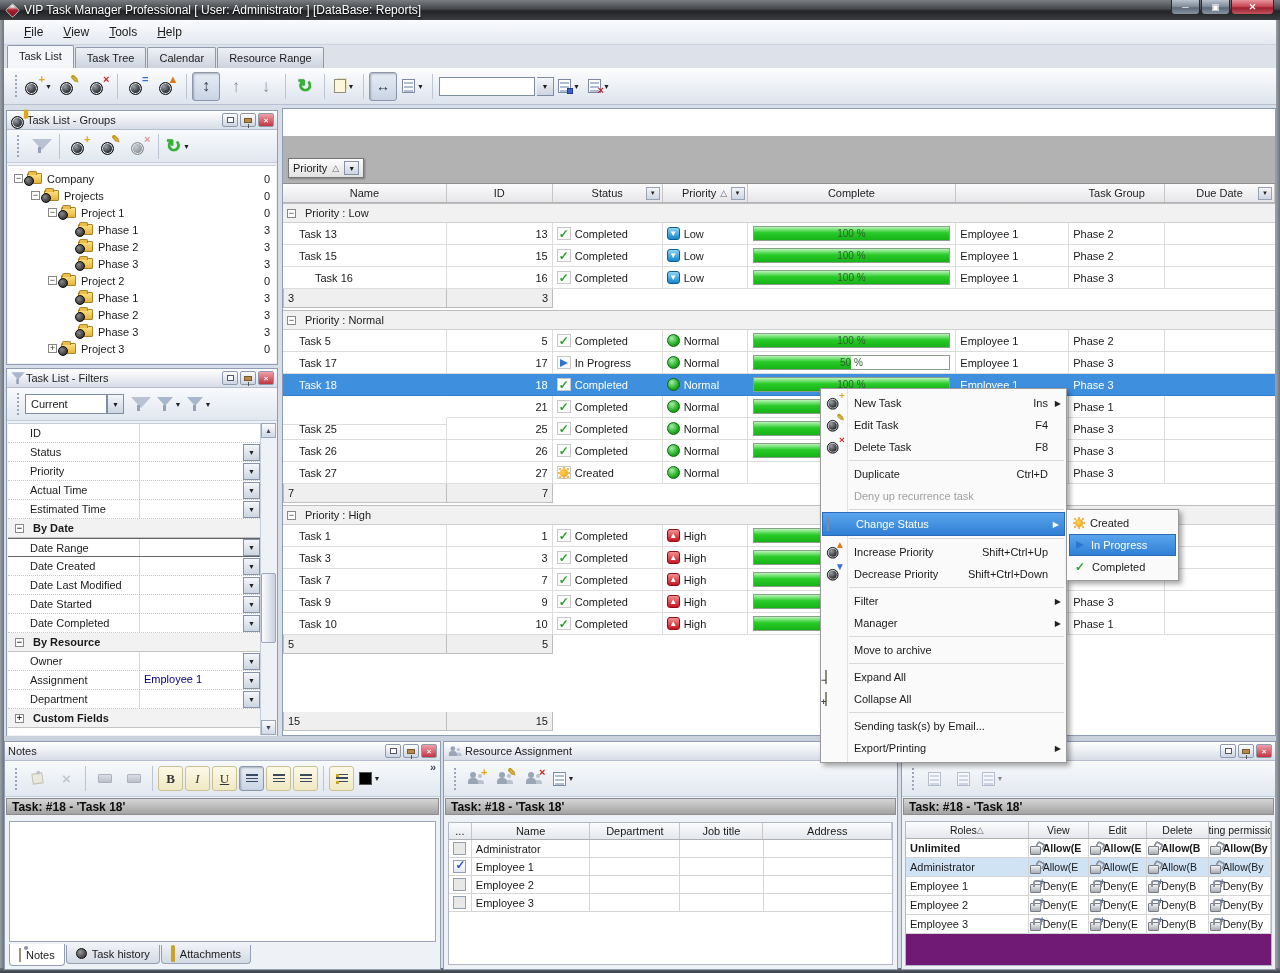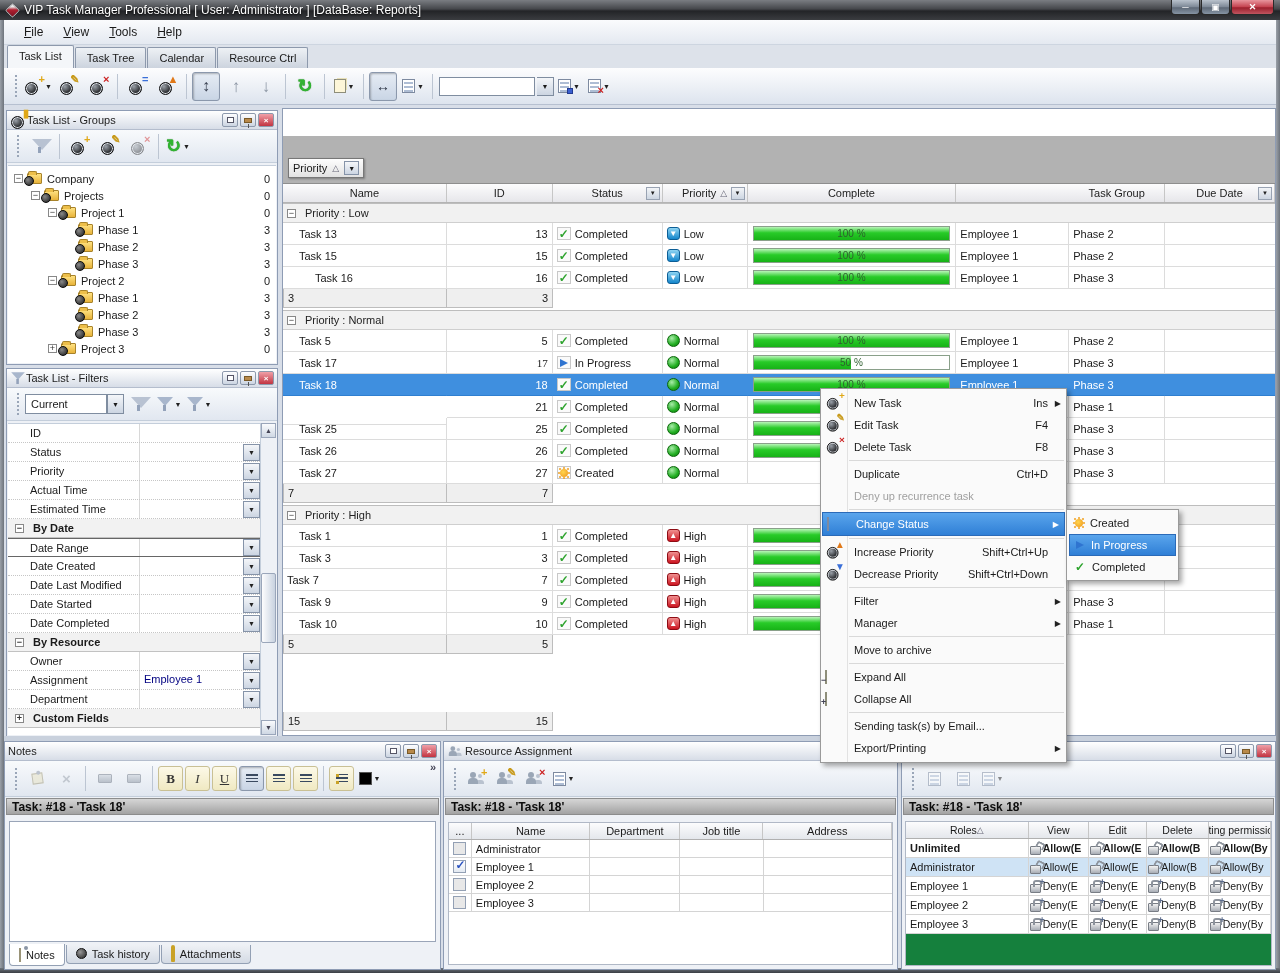--- a/index.html
+++ b/index.html
@@ -175,21 +175,21 @@
 <div id="menubar">
     <span class="menu-item"><u>F</u>ile</span>
     <span class="menu-item"><u>V</u>iew</span>
     <span class="menu-item"><u>T</u>ools</span>
     <span class="menu-item"><u>H</u>elp</span>
   </div>
 <div id="tabbar">
     <span class="tab active">Task List</span>
     <span class="tab">Task Tree</span>
     <span class="tab">Calendar</span>
-    <span class="tab">Resource Ctrl</span>
+    <span class="tab">Resource Range</span>
   </div>
 <div id="main-toolbar">
     <div class="drag-dots"></div>
     <span class="tbtn">
       <span class="ic">
         <span class="clock"></span>
         <span class="badge" style="color: rgb(224, 168, 24);">+</span>
       </span>
       <span class="caret">▼</span>
     </span>
@@ -642,21 +642,21 @@
             <span class="pfill" style="width: 100%;"></span>
             <span class="plabel">100 %</span>
           </span>
         </span>
         <span class="gcell" style="width: 113px;">Employee 1</span>
         <span class="gcell" style="width: 96px;">Phase 2</span>
         <span class="gcell" style="width: 110px; border-right: none;"></span>
       </div>
       <div class="grow">
         <span class="gcell" style="width: 164px; padding-left: 16px;">Task 17</span>
-        <span class="gcell num" style="width: 106px; font-family: Liberation Serif, serif;">17</span>
+        <span class="gcell num" style="width: 106px;">17</span>
         <span class="gcell" style="width: 110px;">
           <span class="sheet">
             <span class="flagtri"></span>
           </span>
           <span>In Progress</span>
         </span>
         <span class="gcell" style="width: 85px;">
           <span class="prio normal"></span>
           <span>Normal</span>
         </span>
@@ -829,21 +829,21 @@
           <span class="pbar">
             <span class="pfill" style="width: 100%;"></span>
             <span class="plabel"></span>
           </span>
         </span>
         <span class="gcell" style="width: 113px;"></span>
         <span class="gcell" style="width: 96px;"></span>
         <span class="gcell" style="width: 110px; border-right: none;"></span>
       </div>
       <div class="grow">
-        <span class="gcell" style="width: 164px; padding-left: 4px;">Task 7</span>
+        <span class="gcell" style="width: 164px; padding-left: 16px;">Task 7</span>
         <span class="gcell num" style="width: 106px;">7</span>
         <span class="gcell" style="width: 110px;">
           <span class="sheet">
             <span class="chk">✓</span>
           </span>
           <span>Completed</span>
         </span>
         <span class="gcell" style="width: 85px;">
           <span class="prio high">▲</span>
           <span>High</span>
@@ -1096,21 +1096,21 @@
       </span>
       <span class="btoolbtn disabled">
         <span class="colbox"></span>
       </span>
       <span class="btoolbtn disabled">
         <span class="colbox"></span>
         <span class="caret">▼</span>
       </span>
     </div>
   <div class="taskhdr">Task: #18 - 'Task 18'</div>
-  <div id="permissions-table" style="position:absolute;left:3px;right:3px;top:79px;bottom:3px;background:#15803d;border:1px solid #b0b8c6;overflow:hidden">
+  <div id="permissions-table" style="position:absolute;left:3px;right:3px;top:79px;bottom:3px;background:#701a75;border:1px solid #b0b8c6;overflow:hidden">
       <div class="ttable-head">
         <span class="thcell" style="width: 124px; font-size: 10.5px; overflow: hidden; white-space: nowrap;">Roles<span class="hsort">△</span></span>
         <span class="thcell" style="width: 61px; font-size: 10.5px; overflow: hidden; white-space: nowrap;">View</span>
         <span class="thcell" style="width: 59px; font-size: 10.5px; overflow: hidden; white-space: nowrap;">Edit</span>
         <span class="thcell" style="width: 62px; font-size: 10.5px; overflow: hidden; white-space: nowrap;">Delete</span>
         <span class="thcell" style="width: 63px; font-size: 10.5px; overflow: hidden; white-space: nowrap;">tting permissio</span>
       </div>
       <div class="permrow bold">
         <span class="tcell" style="width: 124px; height: 19px;">Unlimited</span>
         <span class="tcell" style="width: 61px; font-size: 10.5px; padding: 0px 1px; gap: 2px;">

